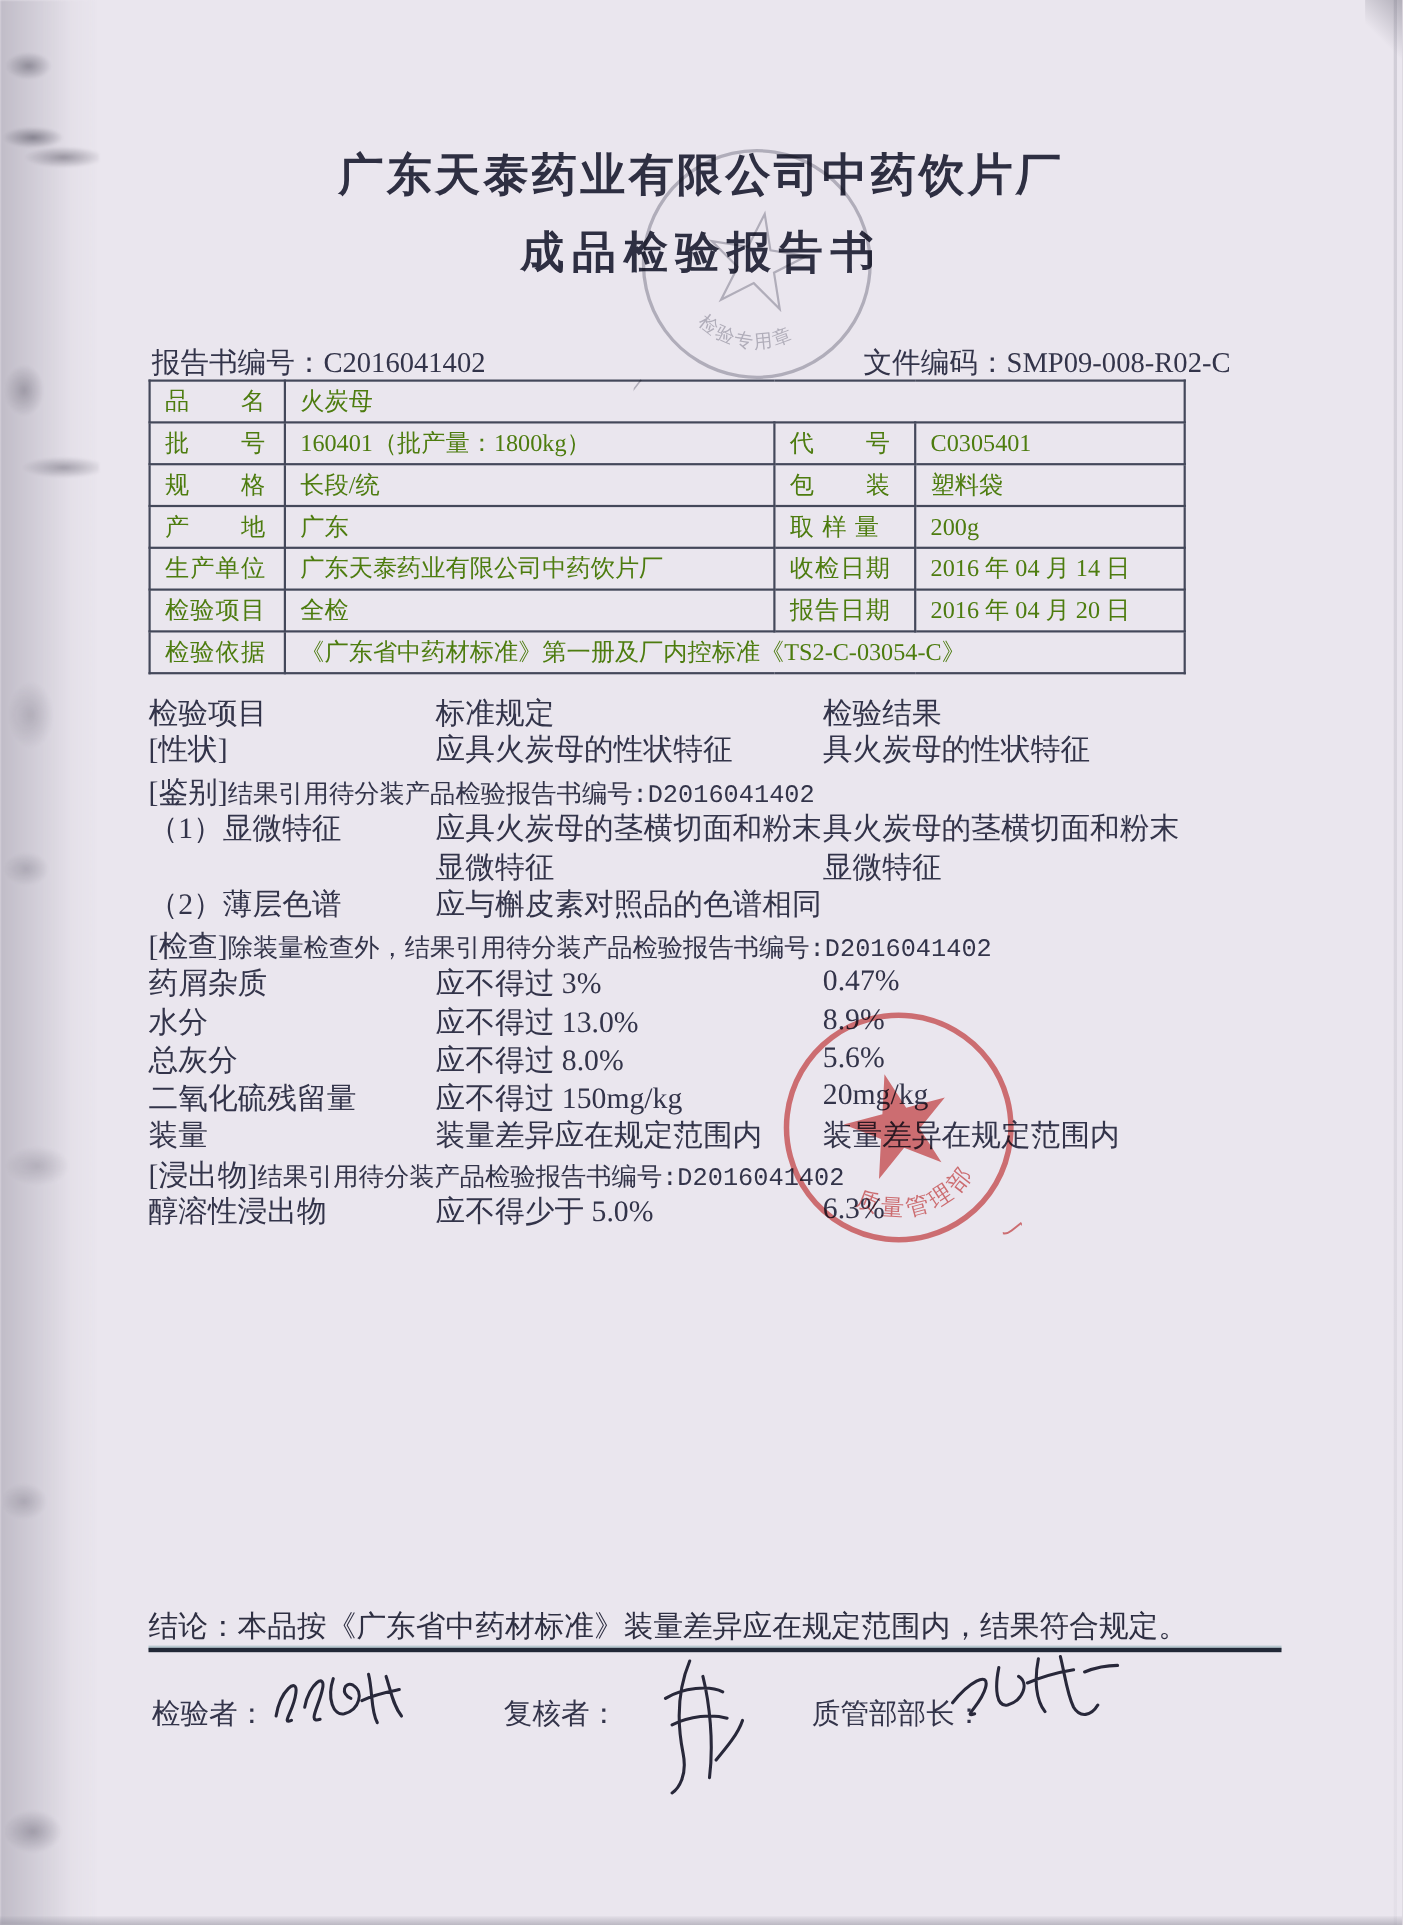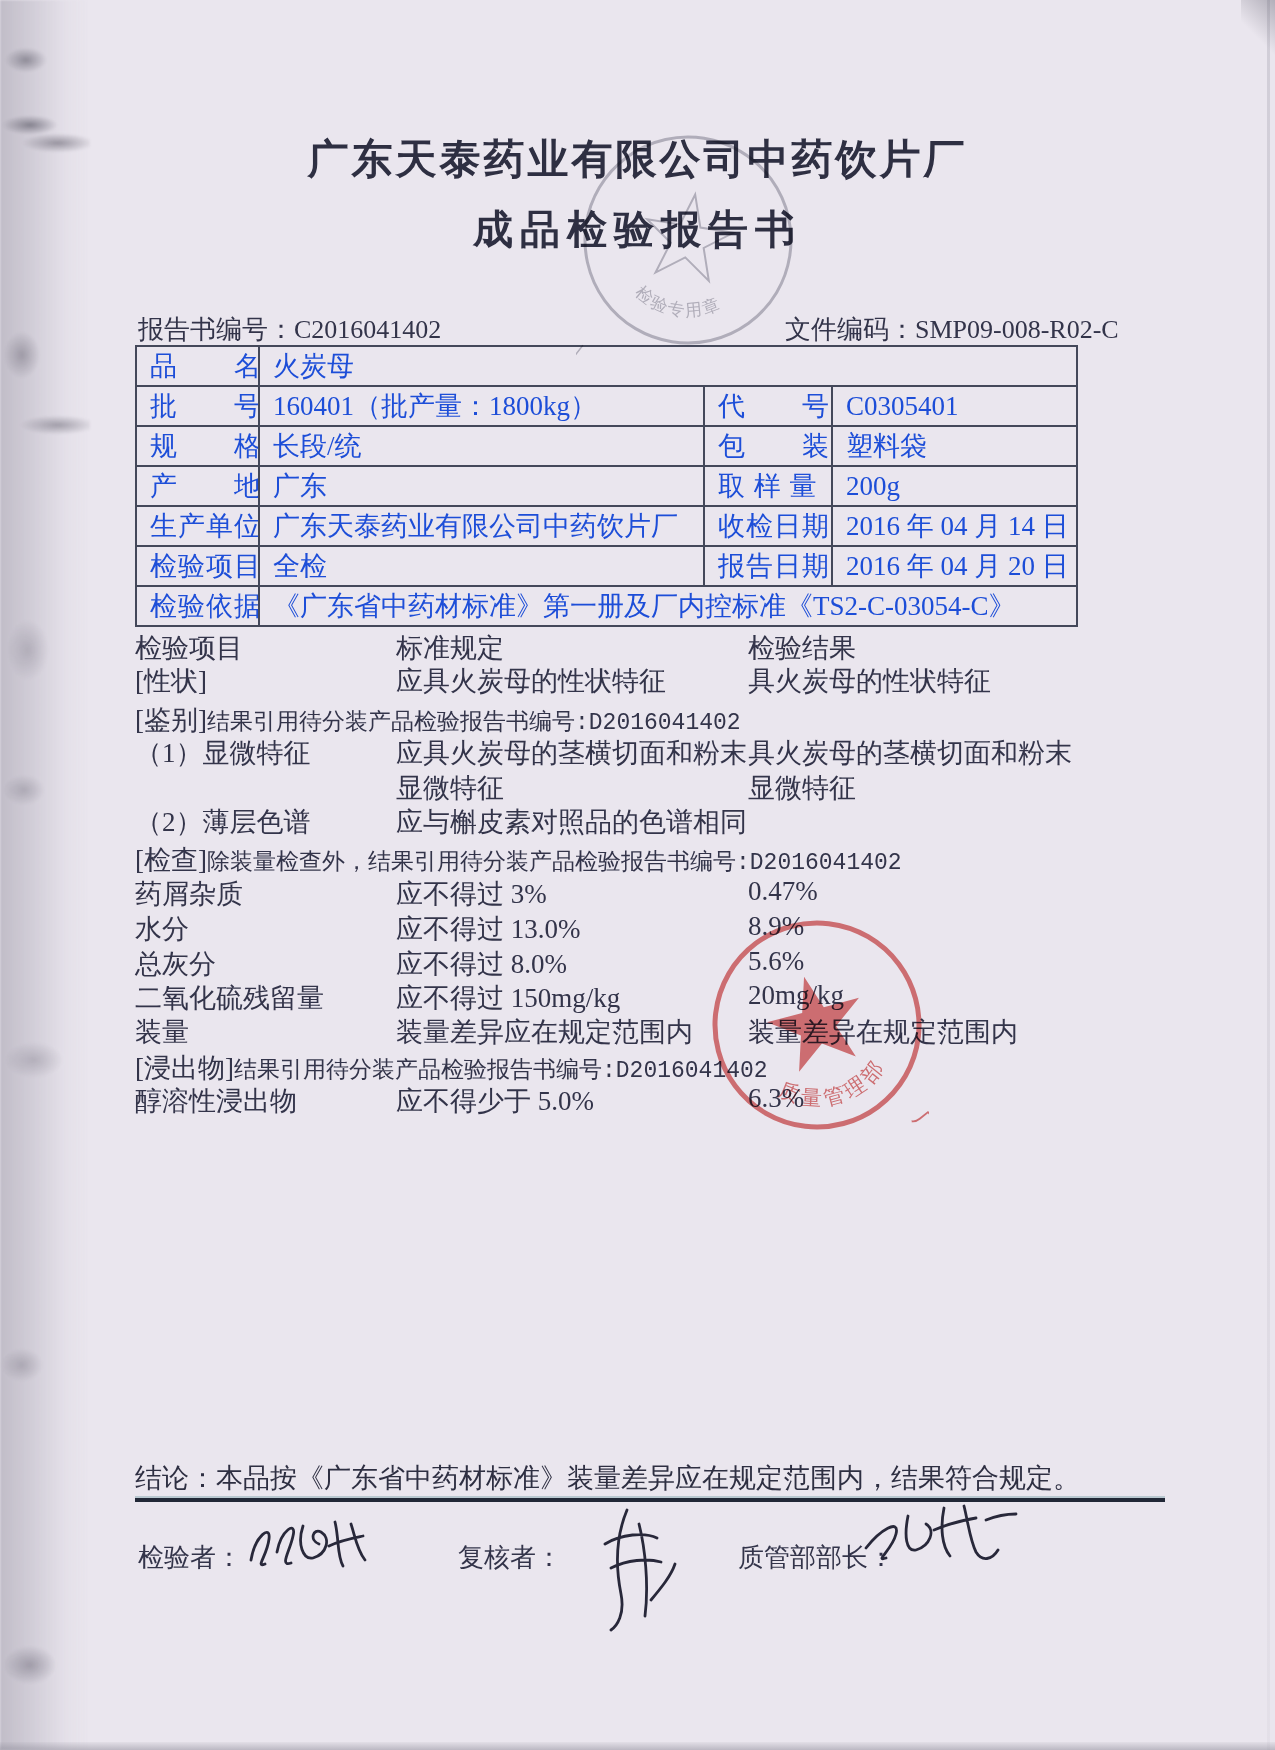--- a/index.html
+++ b/index.html
@@ -38,21 +38,21 @@
   .subtitle{position:absolute;top:202px;left:0;width:100%;text-align:center;
     font-size:40px;font-weight:700;letter-spacing:7px;color:#2e2f42;}
 
   .meta{position:absolute;top:312px;left:0;width:100%;font-size:26px;color:#33344a;}
   .meta .report-no{position:absolute;left:138px;top:0;}
   .meta .file-code{position:absolute;left:745px;top:0;margin-left:40px;}
 
   table.info{
     position:absolute;left:135px;top:345px;width:941px;
     border-collapse:collapse;table-layout:fixed;
-    font-size:27px;color:#1d4ed8;
+    font-size:22px;color:#4d7c0f;
   }
   table.info td{border:2px solid #44485a;height:34px;padding:1px 2px 1px 13px;
     white-space:nowrap;overflow:hidden;}
   table.info td.lbl{letter-spacing:1px;}
 
   .results{position:absolute;left:135px;top:0;width:1090px;font-size:27px;color:#33344a;}
   .r-line{position:absolute;left:0;width:1090px;height:36px;white-space:nowrap;}
   .r-line .c1{position:absolute;left:0;}
   .r-line .c2{position:absolute;left:261px;}
   .r-line .c3{position:absolute;left:613px;}

